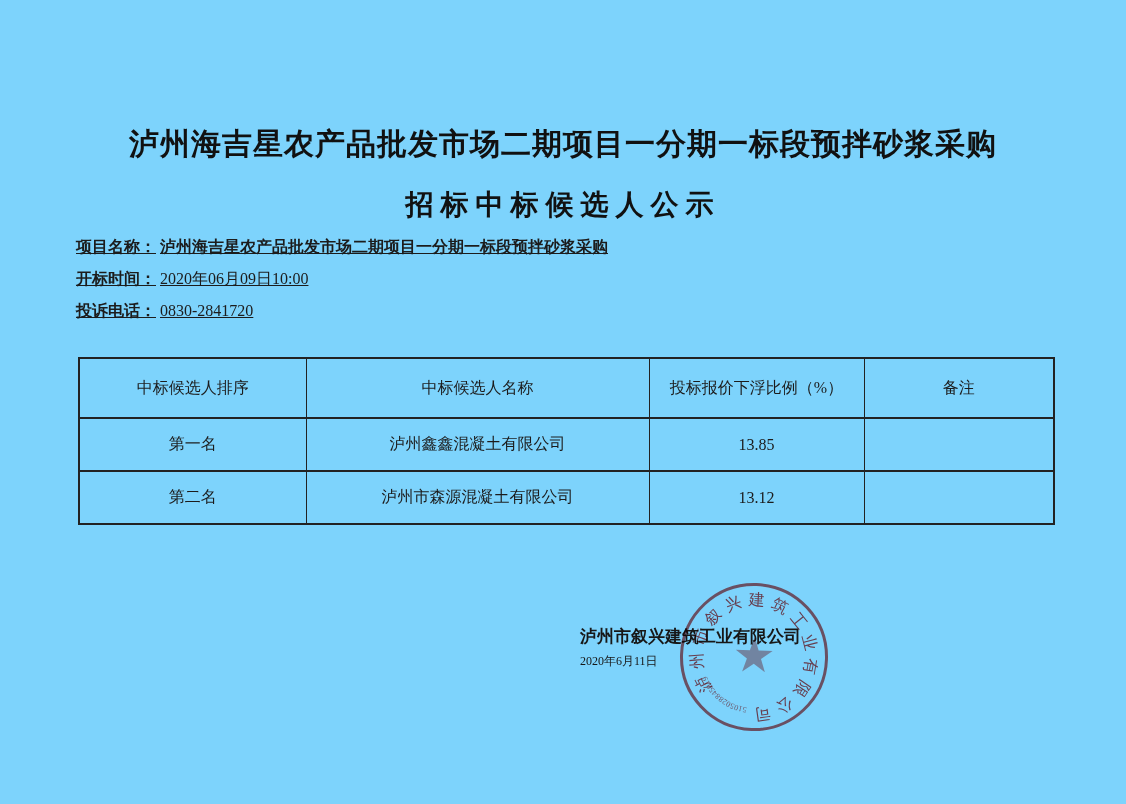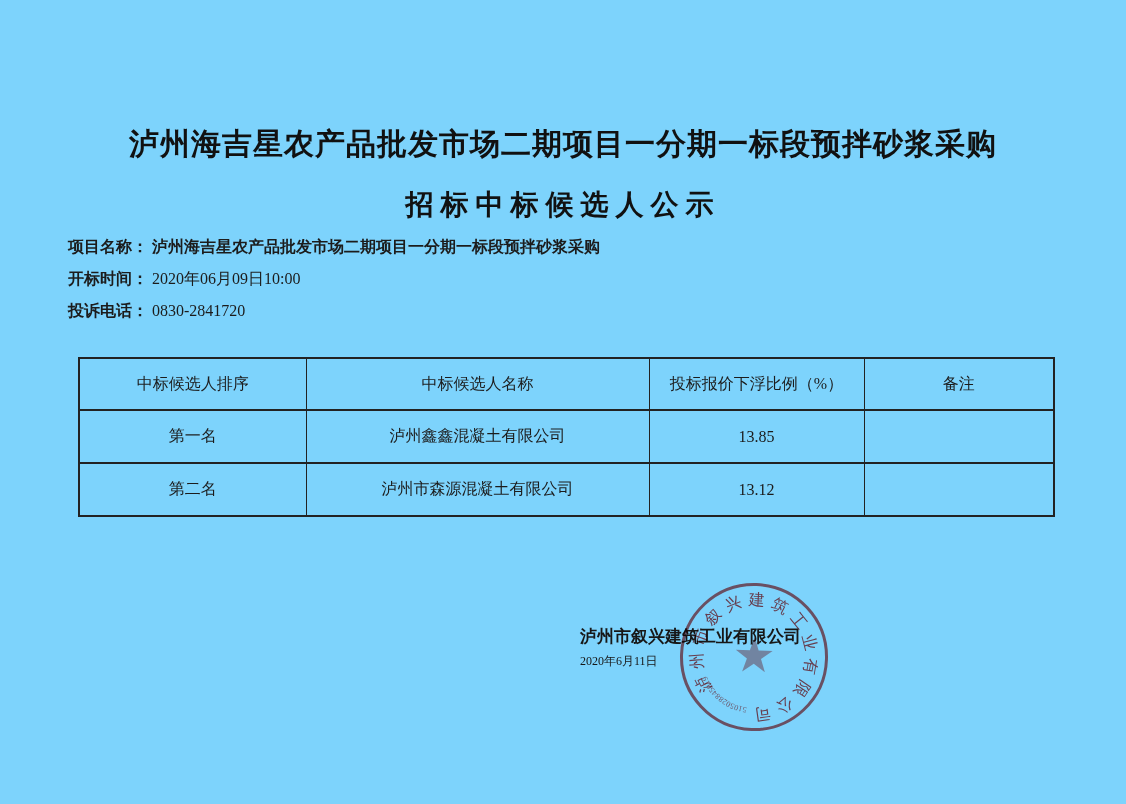--- a/index.html
+++ b/index.html
@@ -35,23 +35,24 @@
     width: 100%;
     margin: 0;
     text-align: center;
     font-size: 28px;
     font-weight: bold;
     letter-spacing: 7px;
     color: #111;
   }
   .info-block {
     position: absolute;
-    left: 68px;
+    left: 76px;
     top: 231px;
     width: 960px;
+    text-decoration: underline;
   }
   .info-line {
     height: 32px;
     line-height: 32px;
     font-size: 16px;
     white-space: nowrap;
   }
   .info-label { font-weight: bold; }
   .info-value { font-weight: normal; padding-left: 4px; }
   .info-line.bold-value .info-value { font-weight: bold; }
@@ -71,21 +72,21 @@
     border-left: 1px solid #222;
     border-right: 1px solid #222;
     border-top: 2px solid #222;
     border-bottom: 2px solid #222;
     text-align: center;
     vertical-align: middle;
     font-weight: normal;
     padding: 0;
     overflow: hidden;
   }
-  table.candidates thead tr { height: 52px; margin-top: 40px; }
+  table.candidates thead tr { height: 60px; margin-top: 40px; }
   table.candidates tbody tr { height: 53px; }
 
   .signature {
     position: absolute;
     left: 580px;
     top: 625px;
     width: 345px;
     text-align: left;
     z-index: 2;
   }

